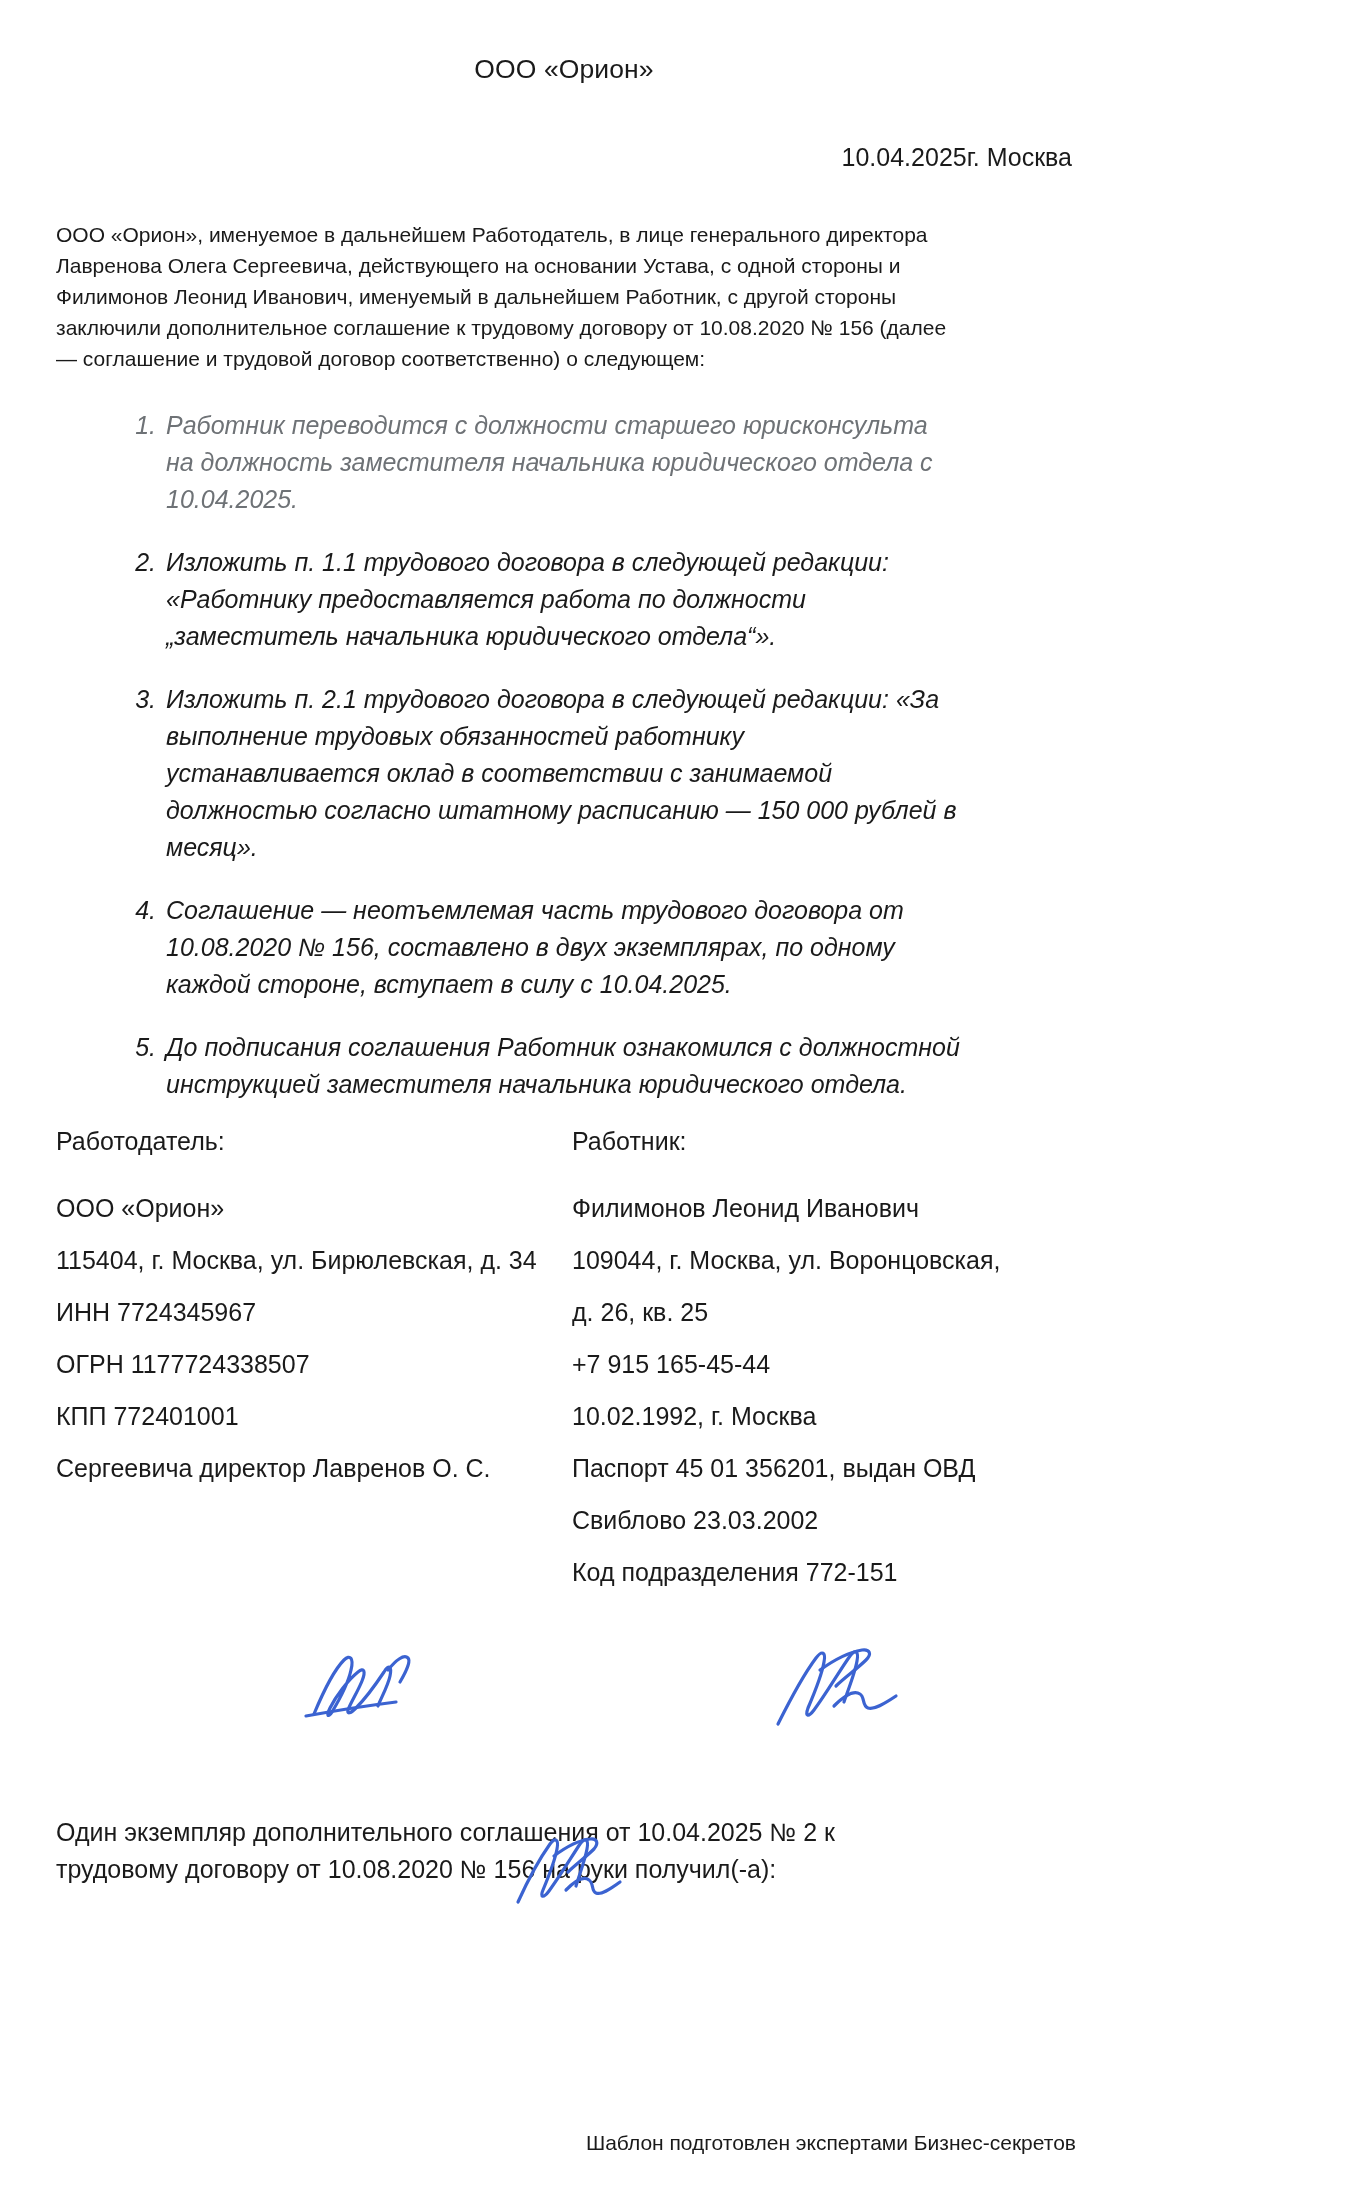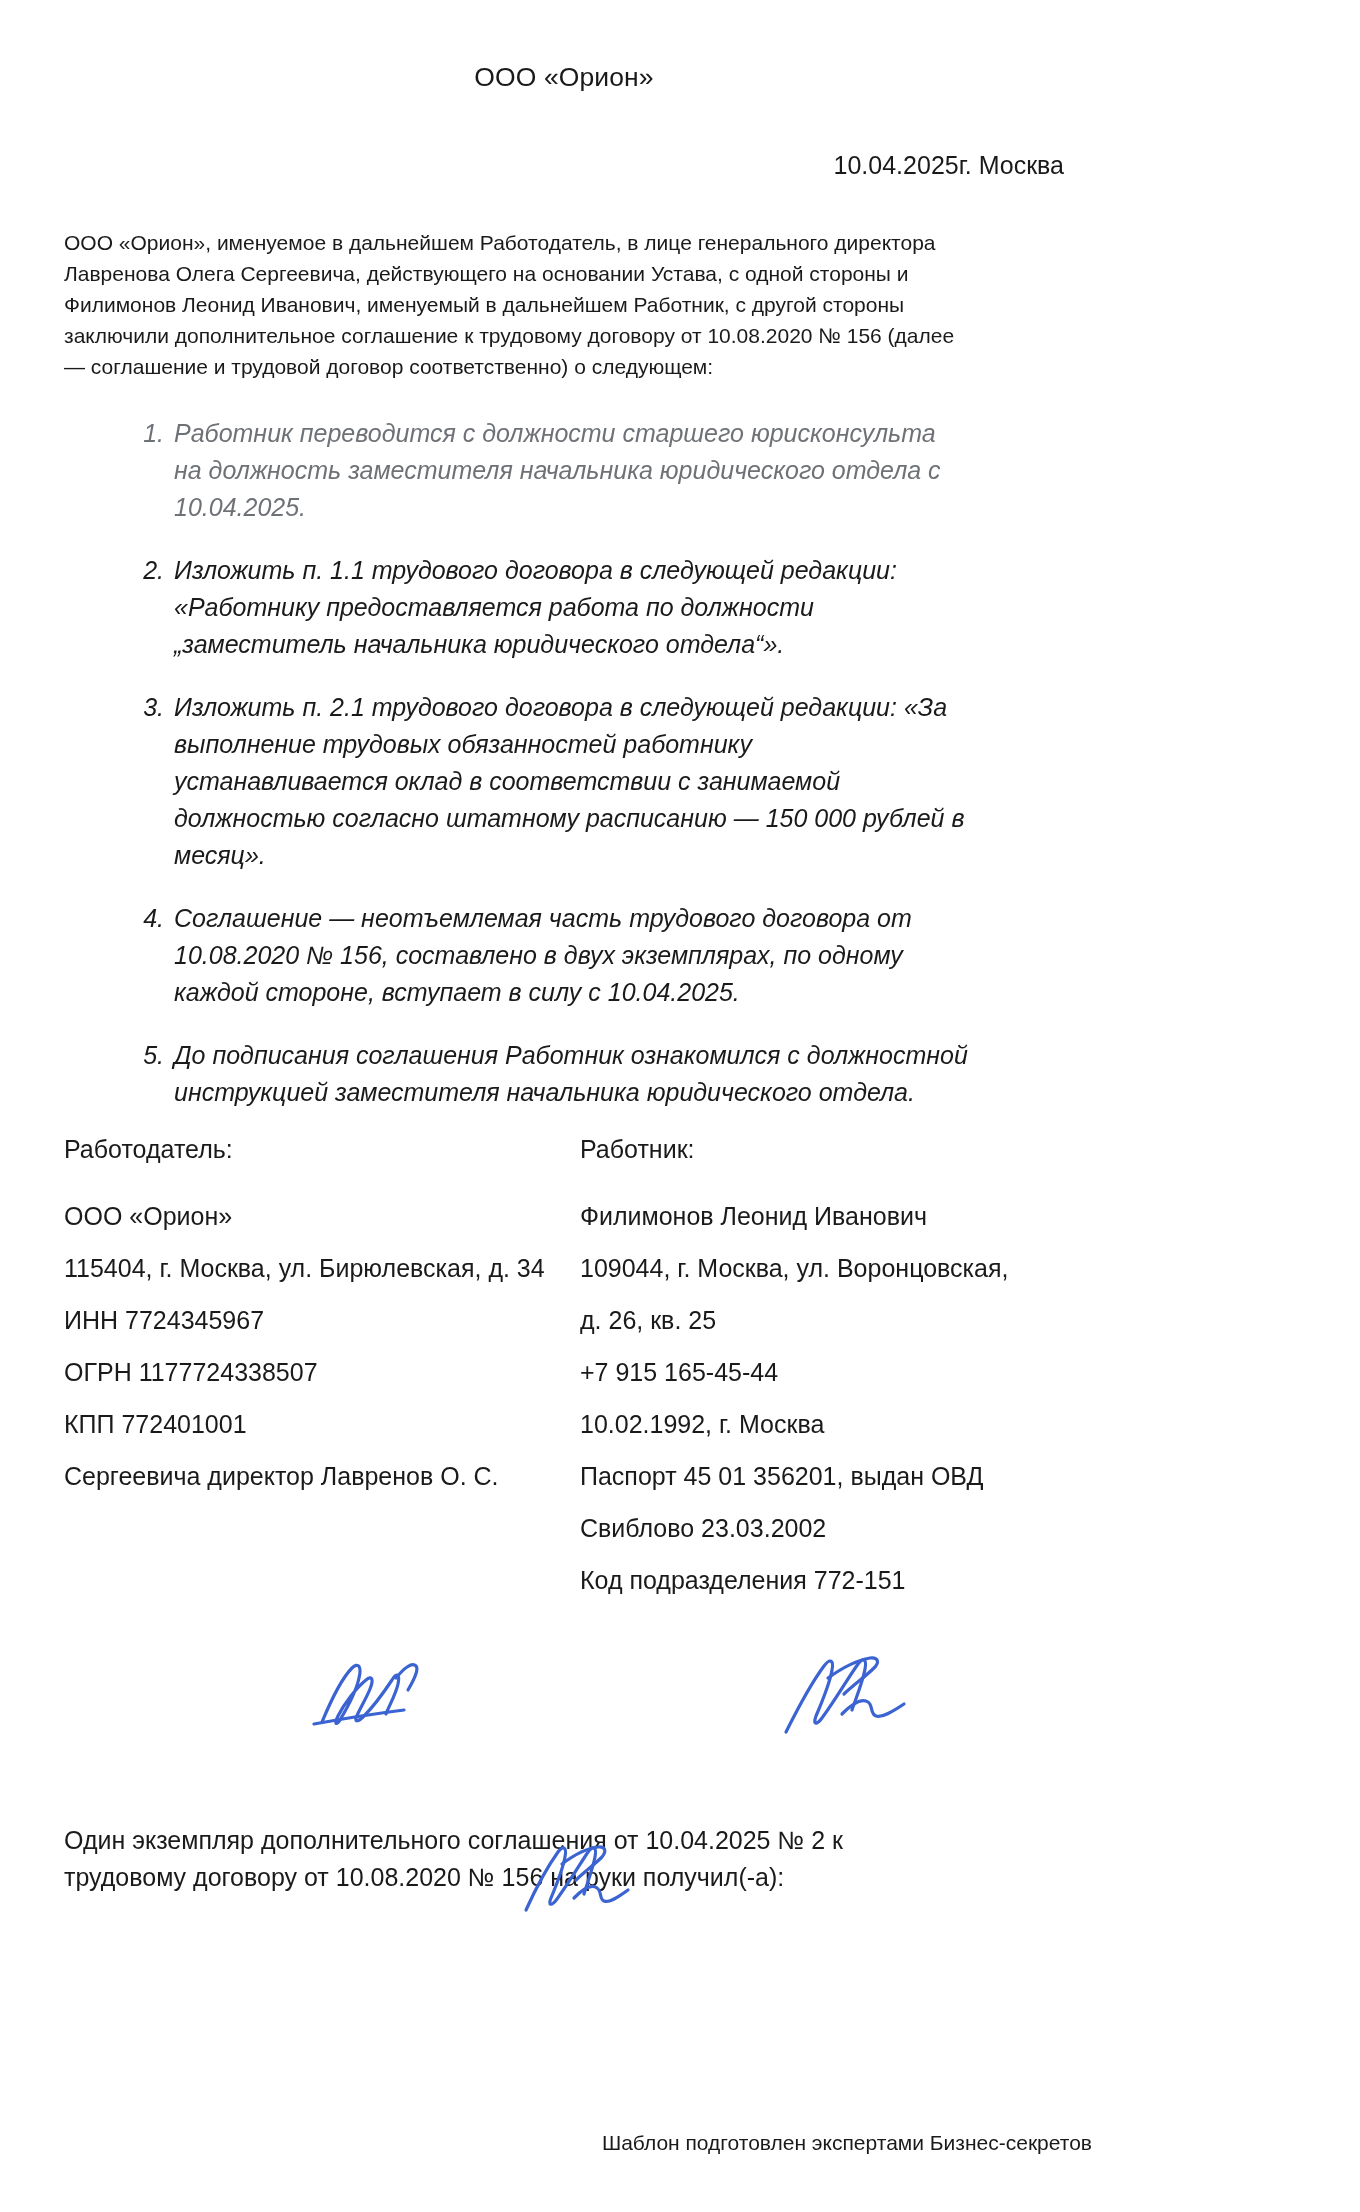--- a/index.html
+++ b/index.html
@@ -13,21 +13,21 @@
     height: 2212px;
     font-family: "Liberation Sans", sans-serif;
     color: #1a1a1a;
     position: relative;
     overflow: hidden;
   }
   .page {
     width: 1128px;
     height: 2212px;
     position: relative;
-    padding: 12px;
+    padding: 4px;
   }
   .inner {
     padding: 0 52px;
   }
 
   
   .org-line {
     text-align: center;
     font-size: 26.5px;
     line-height: 1.3;
@@ -140,21 +140,21 @@
   .receipt-ink {
     position: absolute;
     left: 452px;
     top: 16px;
     pointer-events: none;
   }
 
   
   .footer {
     position: absolute;
-    right: 36px;
+    right: 52px;
     bottom: 56px;
     font-size: 21px;
     color: #1a1a1a;
     line-height: 1.3;
   }
 </style>
 </head>
 <body>
 
 <div class="page">

